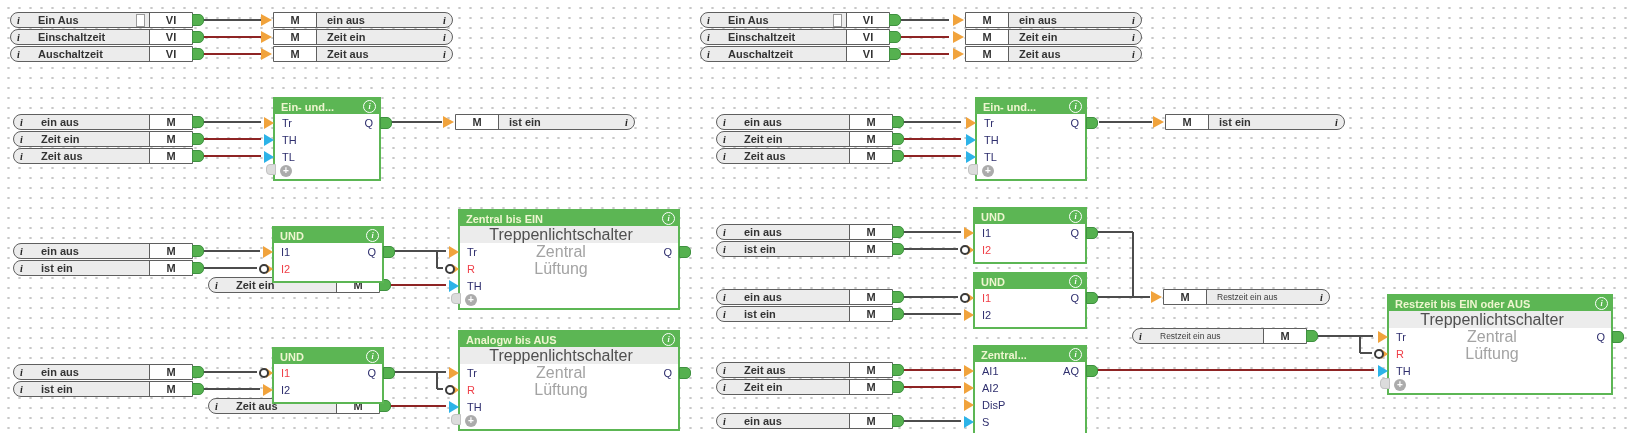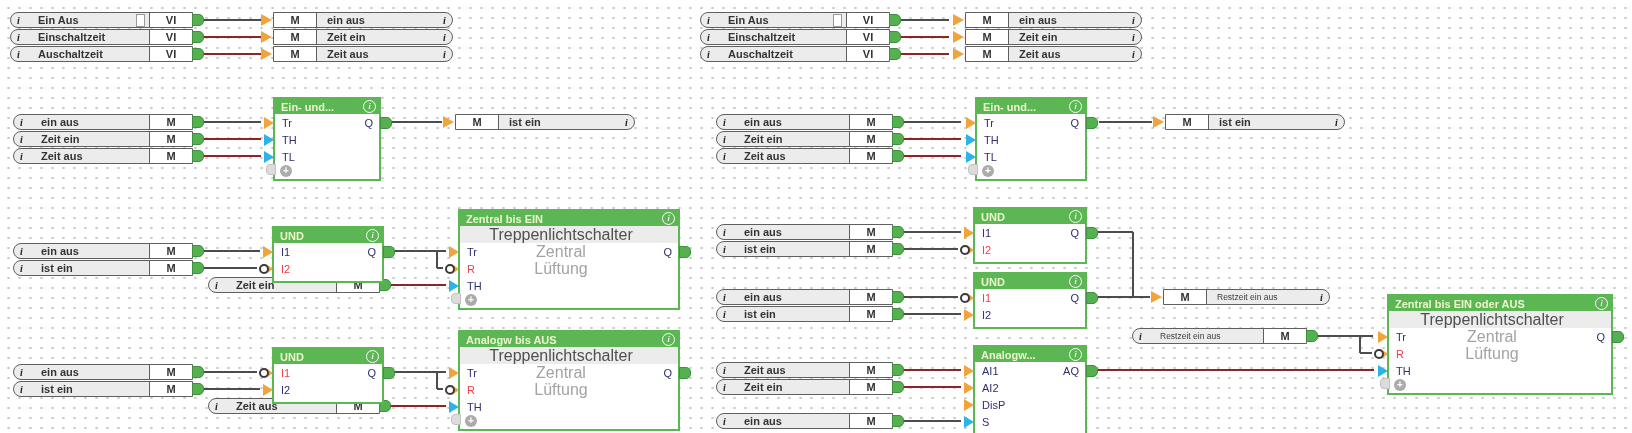--- a/index.html
+++ b/index.html
@@ -540,21 +540,21 @@
         <span class="fb-out">Q</span>
         <span class="out-nub"></span>
       </div>
       <div class="fb-row">
         <span class="conn orange"></span>
         <span class="fb-in">I2</span>
       </div>
     </div>
     <div class="fb" style="left: 973px; top: 345px; width: 114px; height: 91px;">
       <div class="fb-head">
-        <span class="fb-title">Analogw...</span>
+        <span class="fb-title">Zentral...</span>
         <span class="fb-info">i</span>
       </div>
       <div class="fb-row">
         <span class="conn orange"></span>
         <span class="fb-in">AI1</span>
         <span class="fb-out">AQ</span>
         <span class="out-nub"></span>
       </div>
       <div class="fb-row">
         <span class="conn orange"></span>
@@ -564,21 +564,21 @@
         <span class="conn orange"></span>
         <span class="fb-in">DisP</span>
       </div>
       <div class="fb-row">
         <span class="conn cyan"></span>
         <span class="fb-in">S</span>
       </div>
     </div>
     <div class="fb" style="left: 1387px; top: 294px; width: 226px; height: 101px;">
       <div class="fb-head">
-        <span class="fb-title">Zentral bis EIN oder AUS</span>
+        <span class="fb-title">Restzeit bis EIN oder AUS</span>
         <span class="fb-info">i</span>
       </div>
       <div class="fb-row bg">
         <span class="fb-center">Treppenlichtschalter</span>
       </div>
       <div class="fb-row">
         <span class="conn orange"></span>
         <span class="fb-in">Tr</span>
         <span class="fb-center">Zentral</span>
         <span class="fb-out">Q</span>

